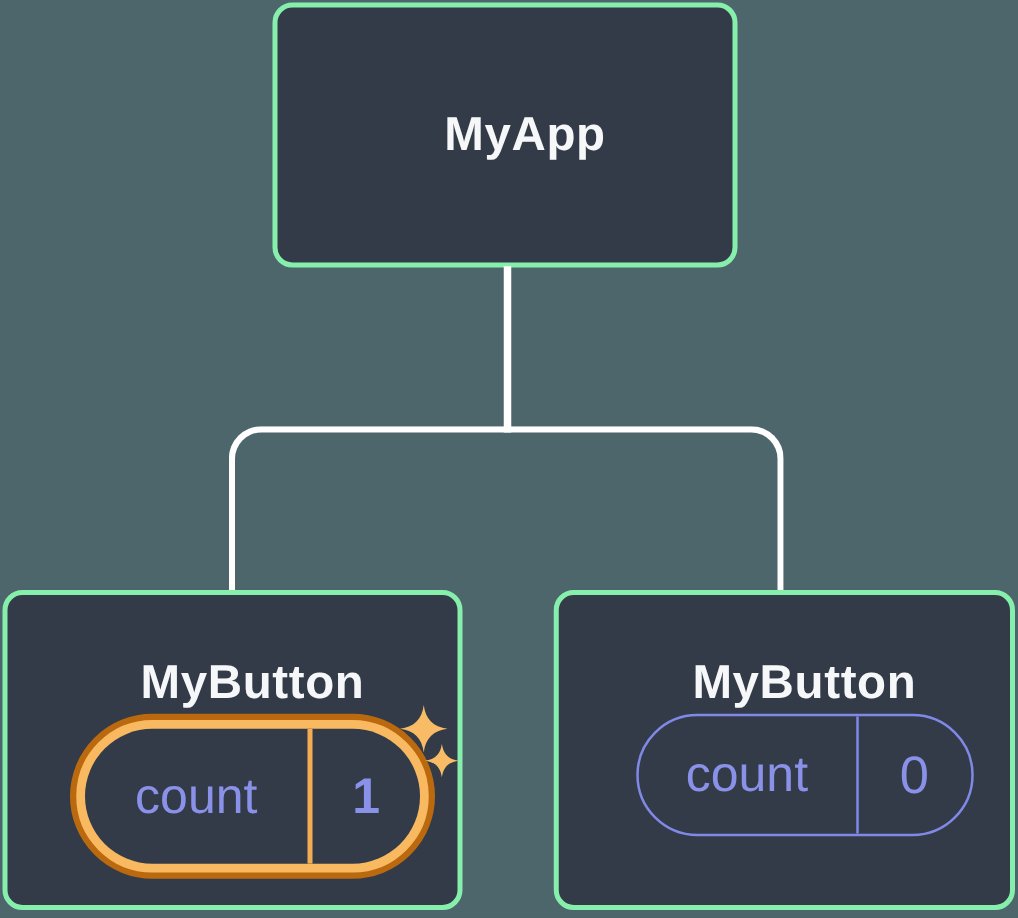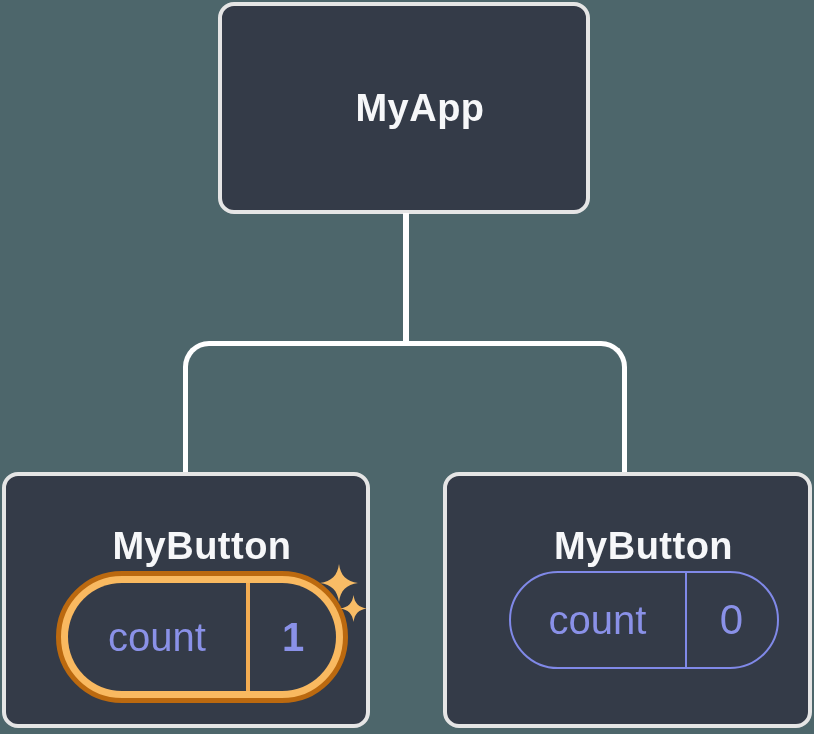--- a/index.html
+++ b/index.html
@@ -7,21 +7,21 @@
     position:relative;
     width:814px;height:734px;
     background:#4D666B;
     overflow:hidden;
     font-family:"Liberation Sans",sans-serif;
   }
   
   .node{
     position:absolute;
     background:#343B48;
-    border:4px solid #e5e5e5;
+    border:4px solid #86efac;
     border-radius:16px;
     box-sizing:border-box;
     padding-left:32px;
   }
   .node-app{
     left:218px;top:2px;width:372px;height:212px;
     display:flex;align-items:center;justify-content:center;
   }
   .node-child{
     top:472px;width:368px;height:256px;

